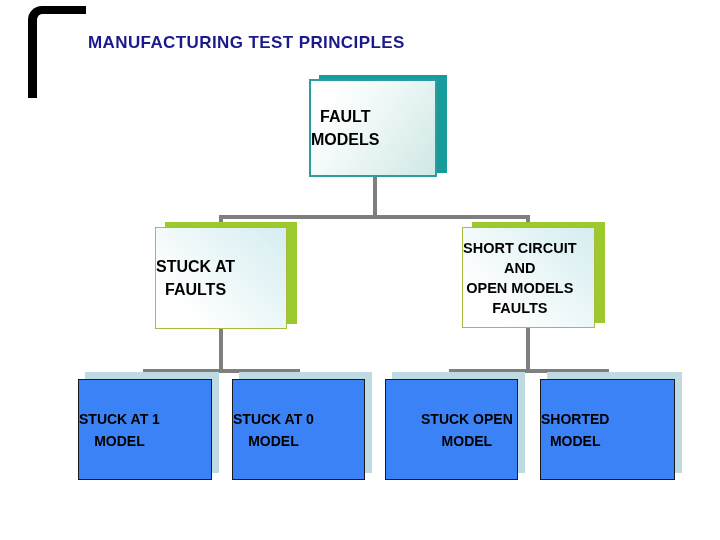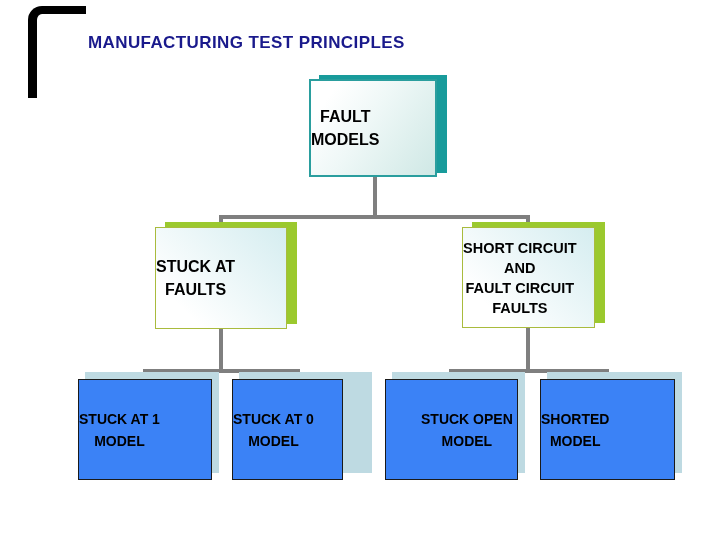--- a/index.html
+++ b/index.html
@@ -70,21 +70,21 @@
               background: linear-gradient(45deg, #ffffff 20%, #d5edf0 100%);
               font-size: 14.5px; line-height: 20px; }
 
   
   .l3-back { background: #bedae2; }
   .l3-node { border: 1.5px solid #1a1a1a; background: #3b82f6;
              font-size: 14px; line-height: 22px; }
   #l3a-back { left: 85px;  top: 372px; width: 134px; height: 101px; }
   #l3a-node { left: 78px;  top: 379px; width: 134px; height: 101px; }
   #l3b-back { left: 239px; top: 372px; width: 133px; height: 101px; }
-  #l3b-node { left: 232px; top: 379px; width: 111px; height: 101px; }
+  #l3b-node { left: 232px; top: 379px; width: 133px; height: 101px; }
   #l3c-back { left: 392px; top: 372px; width: 133px; height: 101px; }
   #l3c-node { left: 385px; top: 379px; width: 133px; height: 101px; padding-left: 35px; }
   #l3d-back { left: 547px; top: 372px; width: 135px; height: 101px; }
   #l3d-node { left: 540px; top: 379px; width: 135px; height: 101px; }
 
   
   #c1v  { left: 373px; top: 176px; width: 4px; height: 42px; }
   #c1h  { left: 219px; top: 215px; width: 311px; height: 4px; }
   #c1dl { left: 219px; top: 215px; width: 4px; height: 13px; }
   #c1dr { left: 526px; top: 215px; width: 4px; height: 13px; }
@@ -134,21 +134,21 @@
   <div class="node-back l2-back" id="l2a-back"></div>
   <div class="node" id="l2a-node">
     <span class="label">STUCK AT
 FAULTS</span>
   </div>
 
   <div class="node-back l2-back" id="l2b-back"></div>
   <div class="node" id="l2b-node">
     <span class="label">SHORT CIRCUIT
 AND
-FAULT CIRCUIT
+OPEN MODELS
 FAULTS</span>
   </div>
 
   <div class="node-back l3-back" id="l3a-back"></div>
   <div class="node l3-node" id="l3a-node">
     <span class="label">STUCK AT 1
 MODEL</span>
   </div>
 
   <div class="node-back l3-back" id="l3b-back"></div>

